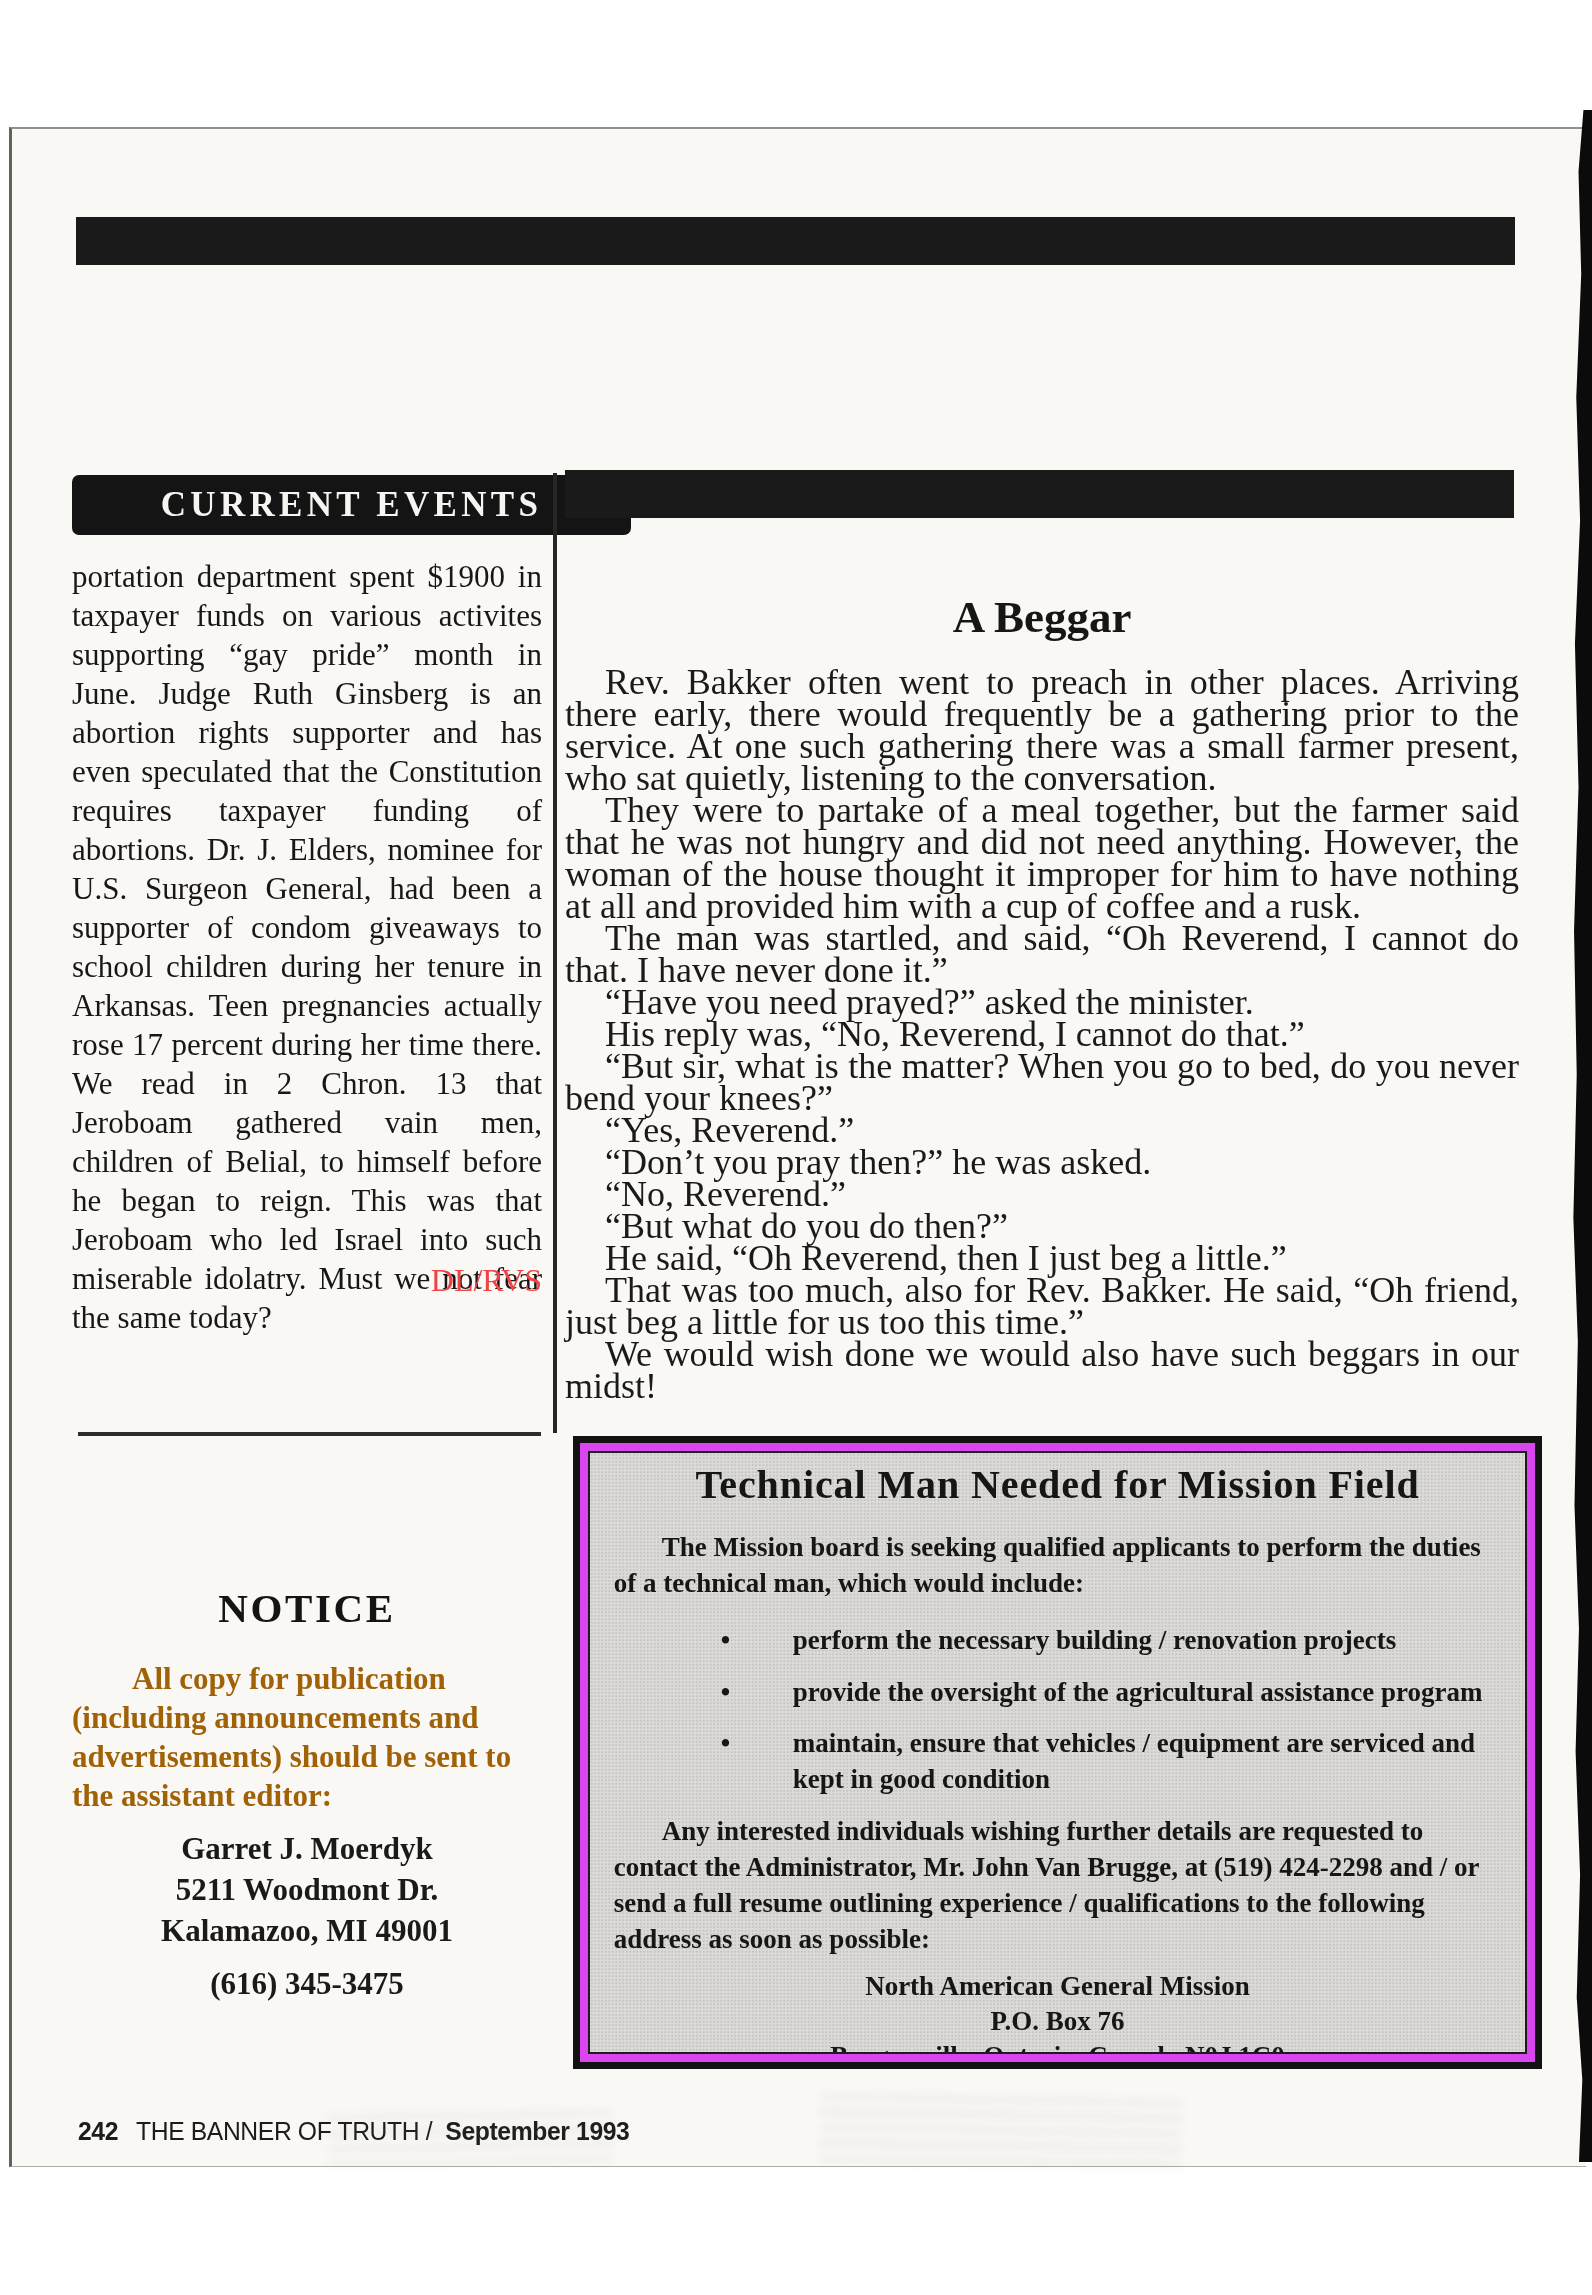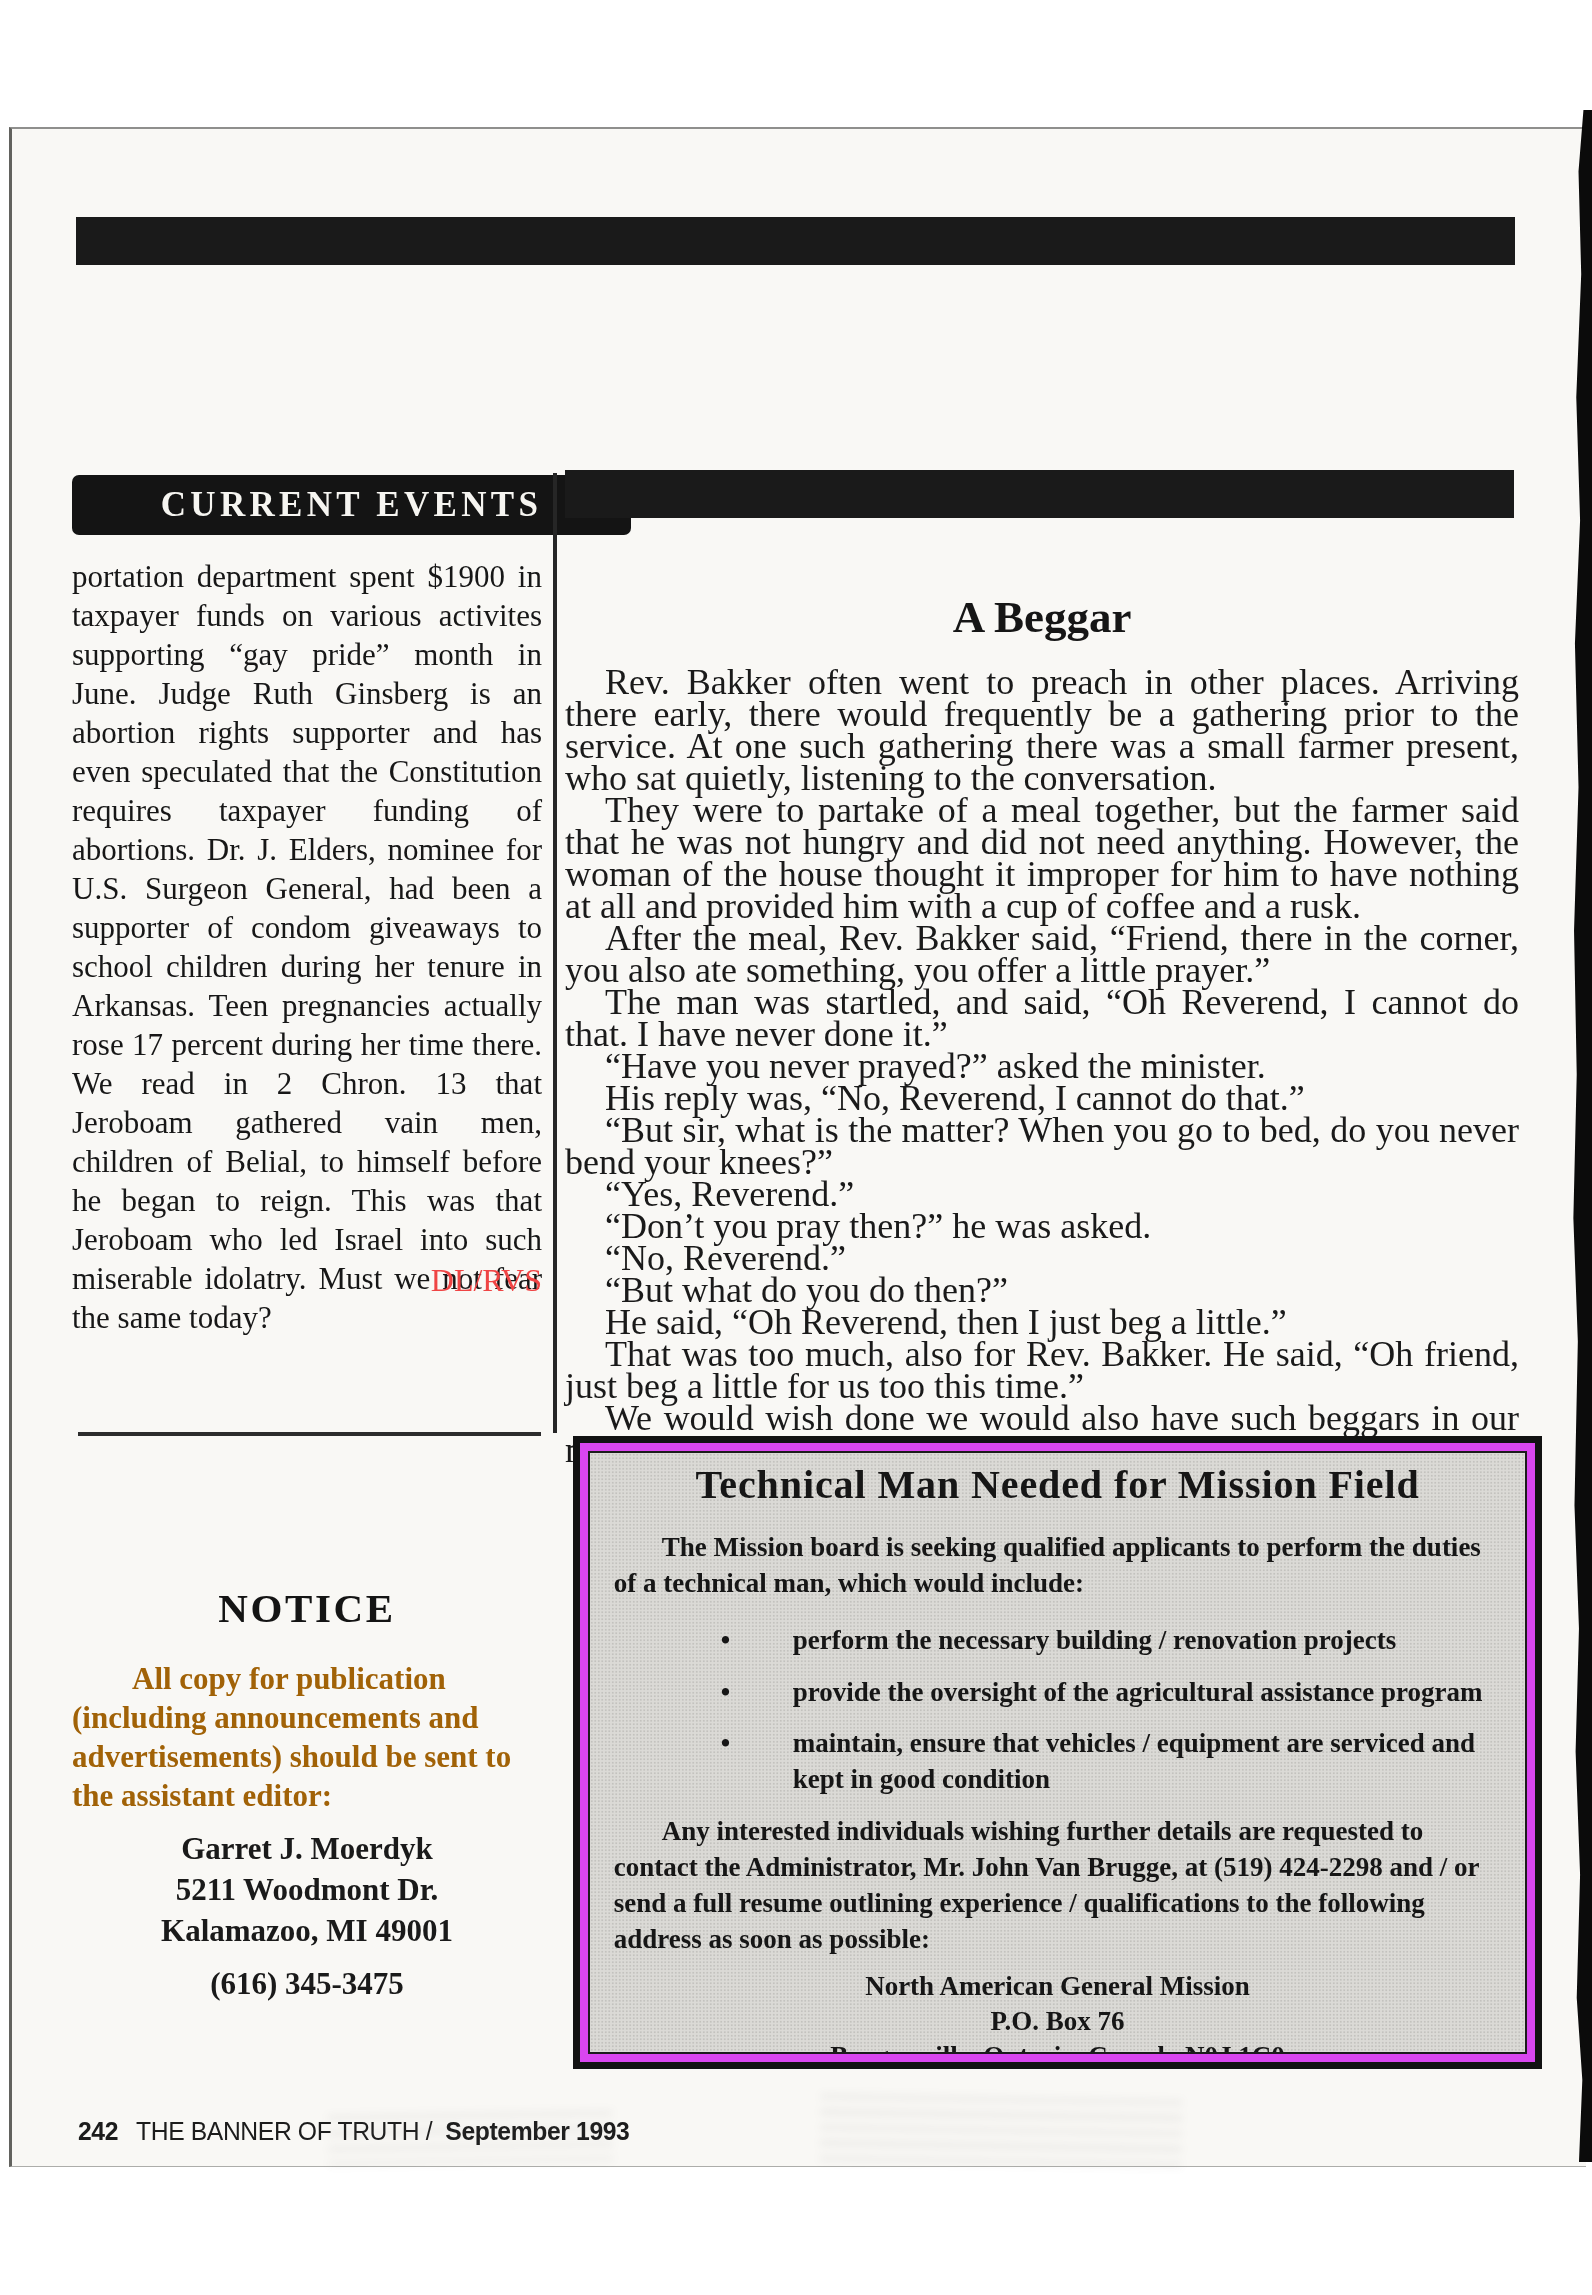--- a/index.html
+++ b/index.html
@@ -165,23 +165,22 @@
   <div>5211 Woodmont Dr.</div>
   <div>Kalamazoo, MI 49001</div>
 </div>
 <div class="notice-phone">(616) 345-3475</div>
 
 <div class="story-title">A Beggar</div>
 
 <div class="story-body">
   <p>Rev. Bakker often went to preach in other places. Arriving there early, there would frequently be a gathering prior to the service. At one such gathering there was a small farmer present, who sat quietly, listening to the conversation.</p>
   <p>They were to partake of a meal together, but the farmer said that he was not hungry and did not need anything. However, the woman of the house thought it improper for him to have nothing at all and provided him with a cup of coffee and a rusk.</p>
-  <p>After the meal, Rev. Bakker said, “Friend, there in the corner, you also ate something, you offer a little prayer.”</p>
   <p>The man was startled, and said, “Oh Reverend, I cannot do that. I have never done it.”</p>
-  <p>“Have you never prayed?” asked the minister.</p>
+  <p>“Have you need prayed?” asked the minister.</p>
   <p>His reply was, “No, Reverend, I cannot do that.”</p>
   <p>“But sir, what is the matter? When you go to bed, do you never bend your knees?”</p>
   <p>“Yes, Reverend.”</p>
   <p>“Don’t you pray then?” he was asked.</p>
   <p>“No, Reverend.”</p>
   <p>“But what do you do then?”</p>
   <p>He said, “Oh Reverend, then I just beg a little.”</p>
   <p>That was too much, also for Rev. Bakker. He said, “Oh friend, just beg a little for us too this time.”</p>
   <p>We would wish done we would also have such beggars in our midst!</p>
 </div>

